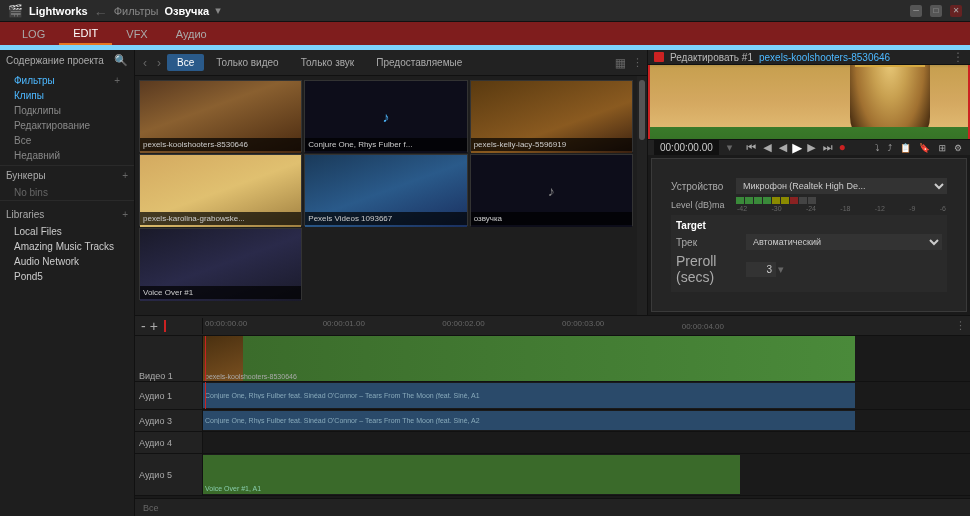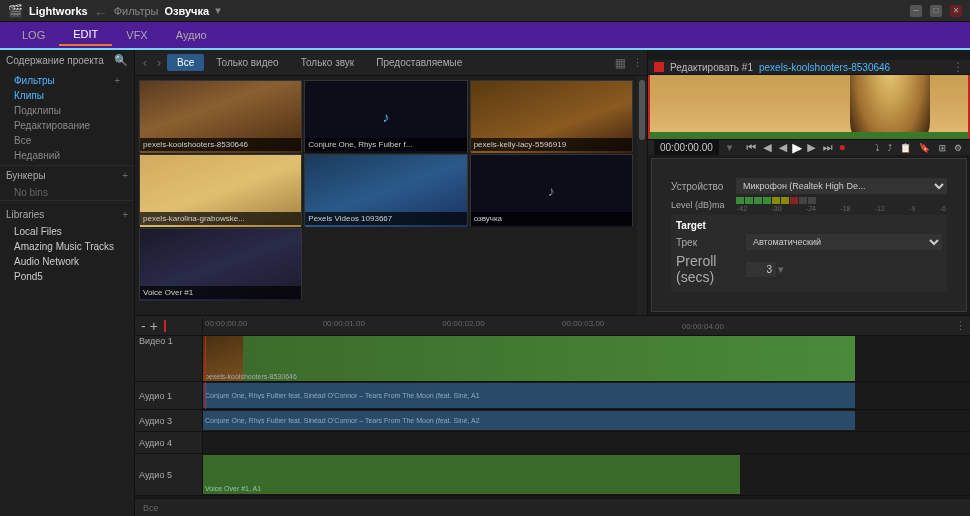--- a/index.html
+++ b/index.html
@@ -5,21 +5,21 @@
     * { box-sizing: border-box; margin: 0; padding: 0; }
     body { width: 970px; height: 516px; background: #1a1a1a; color: #ccc; font-family: Arial, sans-serif; font-size: 11px; overflow: hidden; }
 
     
     .titlebar { height: 22px; background: #2a2a2a; display: flex; align-items: center; justify-content: space-between; padding: 0 8px; border-bottom: 1px solid #111; }
     .titlebar-left { display: flex; align-items: center; gap: 6px; color: #bbb; font-size: 11px; }
     .titlebar-right { display: flex; gap: 8px; }
     .titlebar-btn { width: 12px; height: 12px; background: #555; border-radius: 2px; cursor: pointer; display: flex; align-items: center; justify-content: center; font-size: 8px; color: #aaa; }
 
     
-    .menubar { height: 28px; background: #4c1d95; display: flex; align-items: center; padding: 0 8px; border-bottom: 2px solid #7dd3fc; }
+    .menubar { height: 28px; background: #7f1d1d; display: flex; align-items: center; padding: 0 8px; border-bottom: 5px solid #7dd3fc; }
     .menu-tab { padding: 4px 14px; color: #aaa; cursor: pointer; font-size: 11px; }
     .menu-tab.active { color: #fff; border-bottom: 2px solid #e87722; }
 
     
     .main { display: flex; height: calc(516px - 50px); }
 
     
     .left-panel { width: 135px; background: #1e1e1e; border-right: 1px solid #111; display: flex; flex-direction: column; flex-shrink: 0; }
     .panel-section { border-bottom: 1px solid #2a2a2a; }
     .panel-header { display: flex; align-items: center; justify-content: space-between; padding: 4px 6px; color: #aaa; font-size: 10px; cursor: pointer; }
@@ -185,21 +185,21 @@
                 <div class="media-thumb-label">Voice Over #1</div>
               </div>
             </div>
 
             <div style="width:10px;background:#222;display:flex;flex-direction:column;align-items:center;padding-top:4px;">
               <div style="width:6px;height:60px;background:#555;border-radius:3px;cursor:pointer;"></div>
             </div>
           </div>
         </div>
 
-        <div class="preview-area" style="width:322px;margin-top:10px;">
+        <div class="preview-area" style="width:322px;">
 
           <div class="preview-header">
             <div class="preview-red"></div>
             <span class="preview-title">Редактировать #1</span>
             <span class="preview-link">pexels-koolshooters-8530646</span>
             <span class="options-btn">⋮</span>
           </div>
 
           <div class="video-preview-bg">
 
@@ -311,21 +311,21 @@
             <span style="position:absolute;left:48%;top:3px;font-size:8px;color:#666;">00:00:03.00</span>
             <span style="position:absolute;left:64%;top:6px;font-size:8px;color:#666;">00:00:04.00</span>
           </div>
 
           <span style="color:#666;cursor:pointer;padding:0 4px;">⋮</span>
         </div>
 
         <div style="flex:1;display:flex;flex-direction:column;overflow:hidden;">
 
           <div class="track-row" style="height:46px;">
-            <div class="track-label-area" style="width:68px;flex-direction:column;align-items:flex-start;justify-content:flex-start;gap:2px;">
+            <div class="track-label-area" style="width:68px;flex-direction:column;align-items:flex-start;justify-content:flex-end;gap:2px;">
               <span style="color:#aaa;font-size:9px;">Видео 1</span>
             </div>
             <div class="track-content" style="position:relative;">
 
               <div style="position:absolute;left:0;top:0;bottom:0;width:85%;background:linear-gradient(to right,#3a6a2a,#4a8a3a);display:flex;align-items:flex-end;padding:0 2px 1px;">
                 <div style="position:absolute;left:0;top:0;bottom:0;width:40px;background:linear-gradient(160deg,#4a3010,#7a5020);"></div>
                 <span style="color:#aaa;font-size:7px;z-index:1;">pexels-koolshooters-8530646</span>
               </div>
               <div style="position:absolute;left:2px;top:0;bottom:0;width:1px;background:#cc2222;z-index:10;"></div>
             </div>

